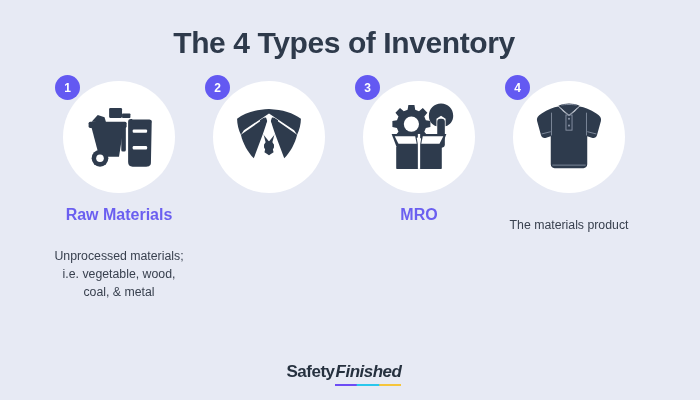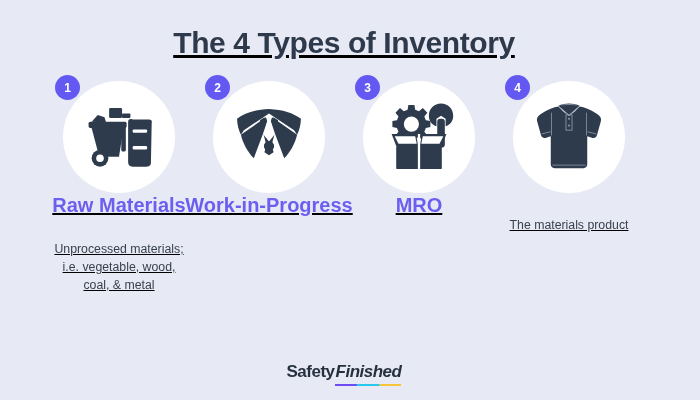--- a/index.html
+++ b/index.html
@@ -15,21 +15,20 @@
     position: relative;
   }
   .infographic {
     width: 688px;
     height: 400px;
     position: relative;
     box-sizing: border-box;
     display: flex;
     flex-direction: column;
     align-items: center;
-    text-decoration: underline;
   }
   .title {
     margin-top: 26px;
     font-size: 30px;
     font-weight: bold;
     color: #2e3a4b;
     letter-spacing: -0.4px;
     text-align: center;
     line-height: 1.1;
   }
@@ -82,21 +81,22 @@
     color: #ffffff;
     font-size: 12px;
     font-weight: bold;
     display: flex;
     align-items: center;
     justify-content: center;
     z-index: 5;
     line-height: 1;
   }
   .col-heading {
-    font-size: 20px;
+    margin-top: 12px;
+    font-size: 16px;
     font-weight: bold;
     color: #6b5ff0;
     text-align: center;
     line-height: 1.2;
     white-space: nowrap;
   }
   .col-body {
     margin-top: 24px;
     font-size: 12.3px;
     color: #39414f;
@@ -199,21 +199,20 @@
 
             <path d="M56 24 L44 70 L50 74 L62 28 Z"></path>
 
             <circle cx="50" cy="62" r="6.5"></circle>
           </g>
 
           <path d="M50 22 L42 46 L50 56 L58 46 Z" fill="#ffffff"></path>
           <circle cx="50" cy="62" r="6.5" fill="#2e3b4d"></circle>
         </svg>
       </div>
-      <div class="col-heading">Work-in-Progress</div>
     </div>
 
     <div class="column">
       <div class="icon-wrap">
         <div class="circle"></div>
         <div class="badge">3</div>
         <svg class="icon-svg" viewBox="0 0 100 100">
           <g fill="#2e3b4d">
 
             <path d="M36 8 L44 8 L45 14 L50 16 L55 12 L61 18 L57 23 L59 28 L65 29 L65 37 L59 38 L57 43 L61 48 L55 54 L50 50 L45 52 L44 58 L36 58 L35 52 L30 50 L25 54 L19 48 L23 43 L21 38 L15 37 L15 29 L21 28 L23 23 L19 18 L25 12 L30 16 L35 14 Z"></path>

